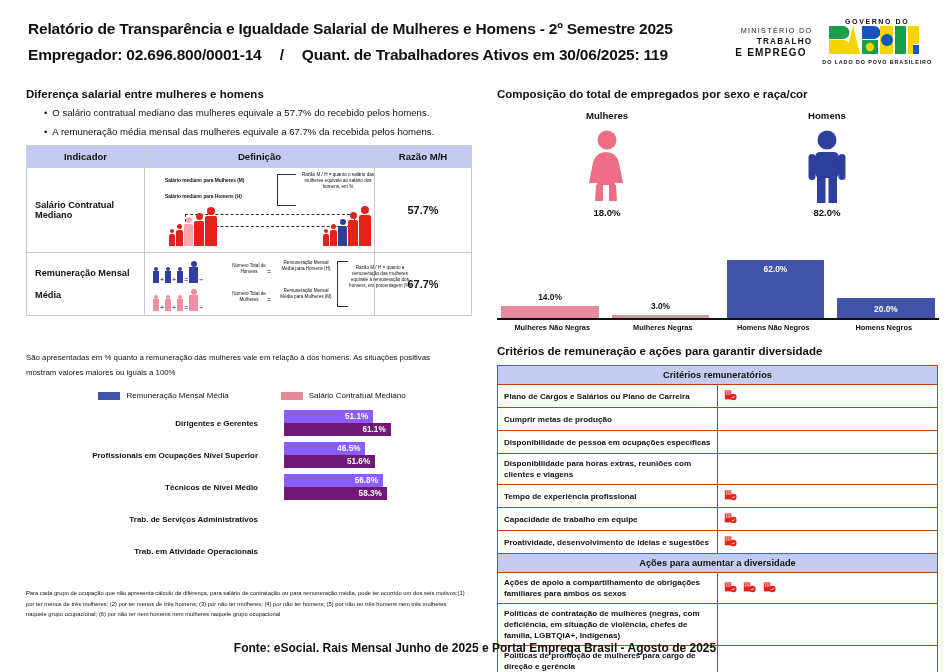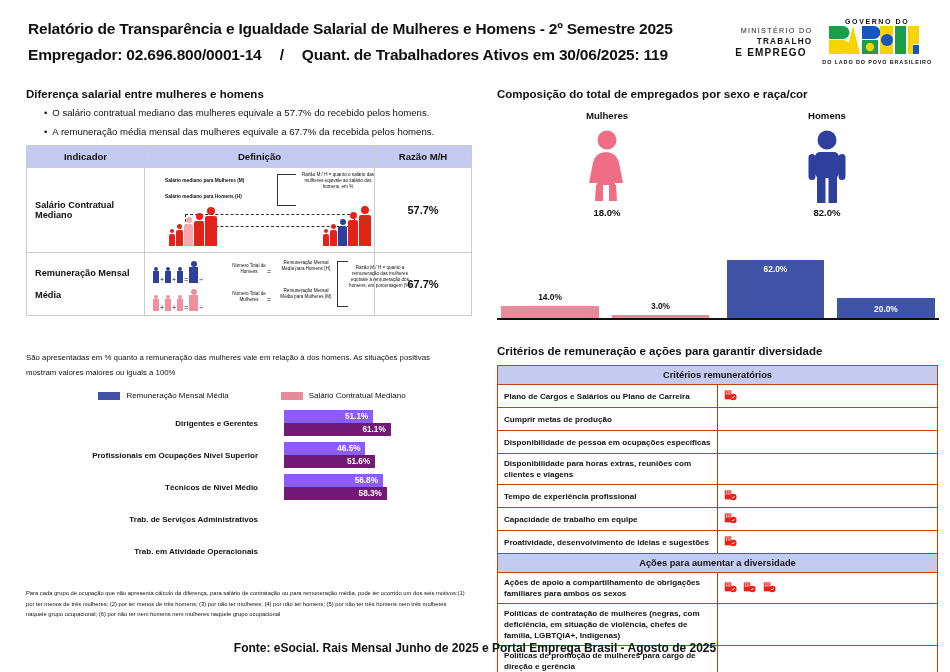--- a/index.html
+++ b/index.html
@@ -395,20 +395,26 @@
       <div class="race-bar-wrap" style="left:52%;width:22%;height:72px;">
         <div class="race-bar" style="height:60px;background:#4053a6;"></div>
         <div class="race-lbl-in" style="bottom:46px;">62.0%</div>
       </div>
       <div class="race-bar-wrap" style="left:77%;width:22%;height:72px;">
         <div class="race-bar" style="height:22px;background:#4053a6;"></div>
         <div class="race-lbl-in" style="bottom:6px;">20.0%</div>
       </div>
       <div class="axis"></div>
     </div>
+    <div class="race-cats">
+      <div class="race-cat">Mulheres Não Negras</div>
+      <div class="race-cat">Mulheres Negras</div>
+      <div class="race-cat">Homens Não Negros</div>
+      <div class="race-cat">Homens Negros</div>
+    </div>
   </div>
 
   <div class="crit">
     <div class="sec-title">Critérios de remuneração e ações para garantir diversidade</div>
     <table class="crit-tbl">
       <tbody>
           <tr>
         <td colspan="2" class="crit-band">Critérios remuneratórios</td>
       </tr>
       <tr>

